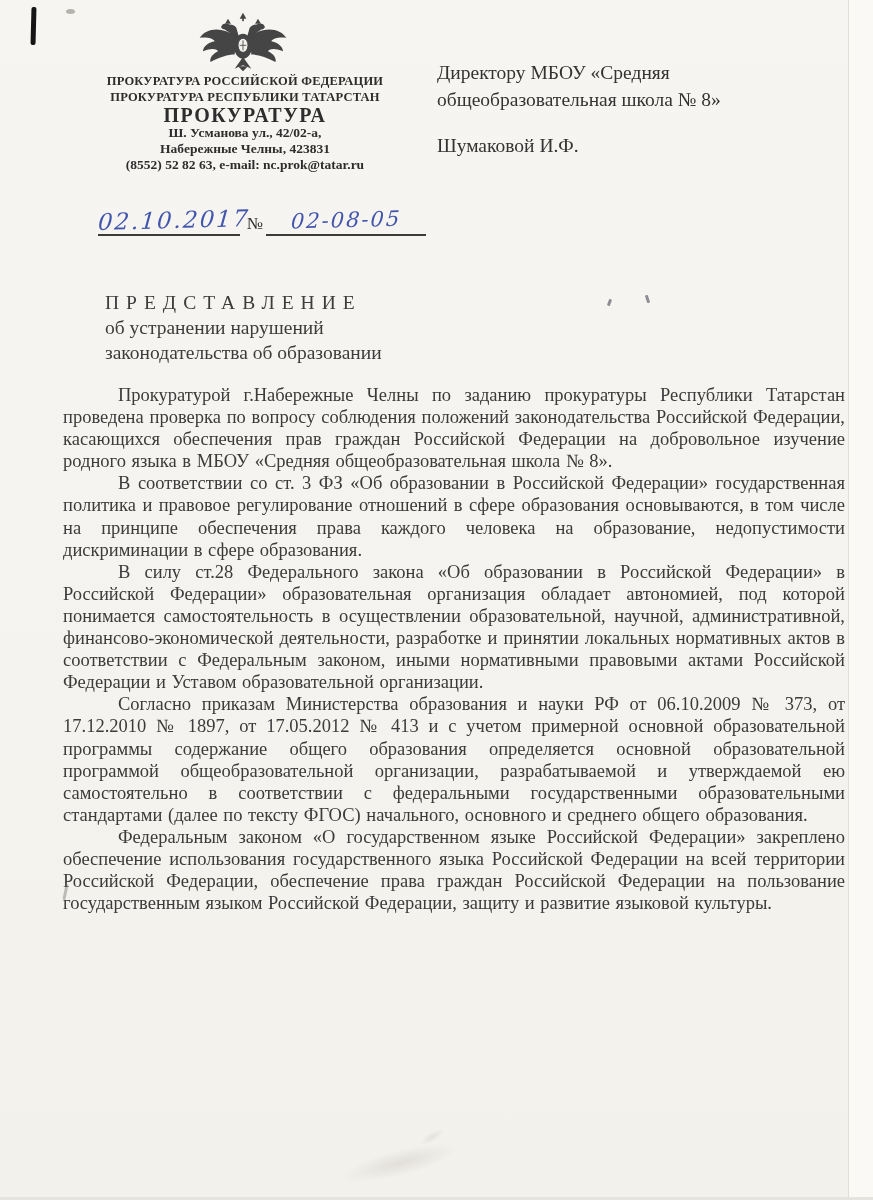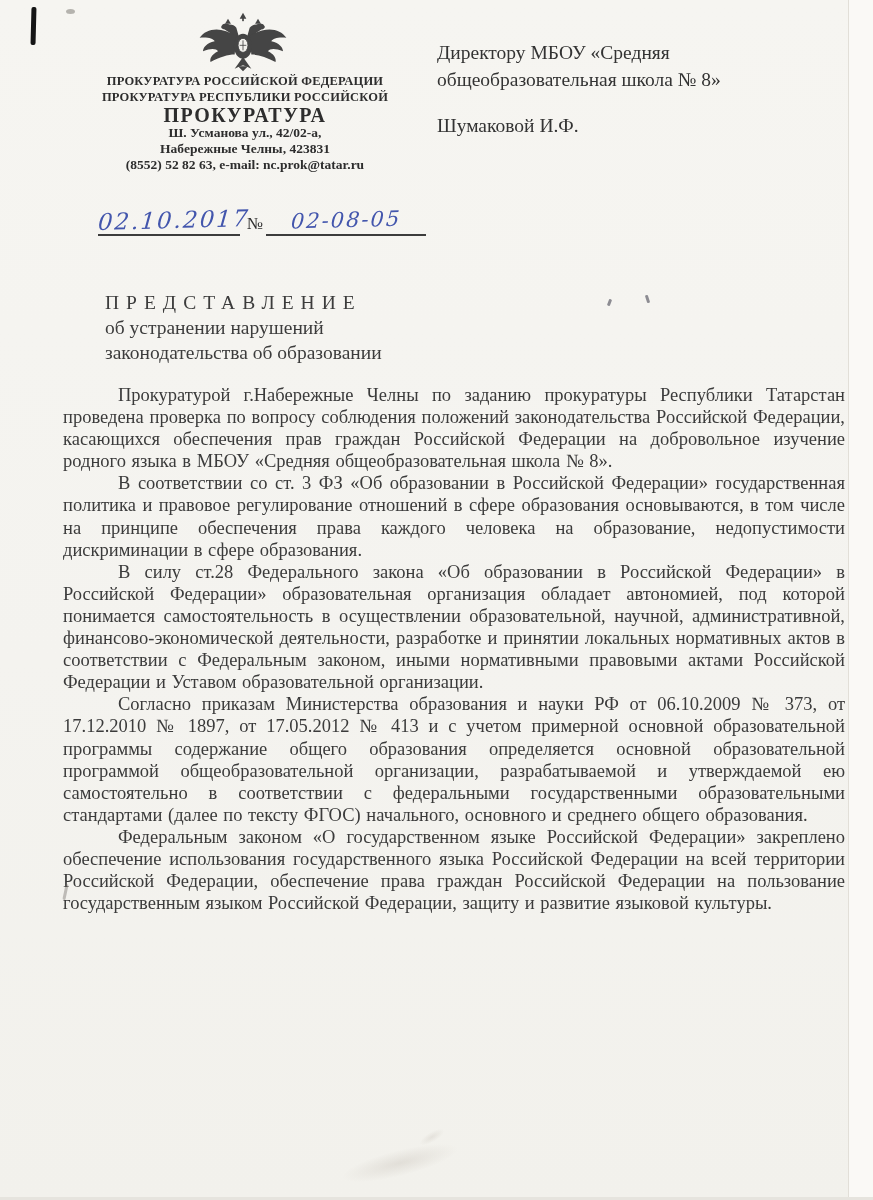--- a/index.html
+++ b/index.html
@@ -68,21 +68,21 @@
   .slot-date { width: 142px; padding-bottom: 1px; }
   .slot-date .hw { font-size: 23px; }
   .slot-no { width: 160px; padding-bottom: 2px; }
   .slot-no .hw { font-size: 21px; }
   .no-sign {
     font-size: 17px; font-weight: normal; color: #2f2f2f;
     padding: 0 3px 2px 7px;
   }
 
   
-  .addressee { position: absolute; left: 437px; top: 40px; font-size: 19.5px; line-height: 26.5px; color: #333; }
+  .addressee { position: absolute; left: 437px; top: 60px; font-size: 19.5px; line-height: 26.5px; color: #333; }
   .addressee .recipient-name { margin-top: 20px; }
 
   
   .title-block { position: absolute; left: 105px; top: 290px; font-size: 19.5px; line-height: 25px; color: #3c3c3c; }
   .title-main { letter-spacing: 7px; }
 
   
   .body-text {
     position: absolute; left: 63px; top: 384px; width: 782px;
     font-size: 18.5px; line-height: 22.1px;
@@ -146,21 +146,21 @@
       </g>
 
       <ellipse cx="60" cy="41" rx="6" ry="8.5" fill="#f1f0ec"></ellipse>
       <ellipse cx="60" cy="41" rx="6" ry="8.5" fill="none" stroke="#454545" stroke-width="1.2"></ellipse>
       <path d="M60 35 v12 M56 41 h8" stroke="#454545" stroke-width="1" fill="none"></path>
     </svg>
   </div>
 
   <div class="letterhead">
     <div class="lh-small">ПРОКУРАТУРА РОССИЙСКОЙ ФЕДЕРАЦИИ</div>
-    <div class="lh-small">ПРОКУРАТУРА РЕСПУБЛИКИ РОССИЙСКОЙ</div>
+    <div class="lh-small">ПРОКУРАТУРА РЕСПУБЛИКИ ТАТАРСТАН</div>
     <div class="lh-name1">ПРОКУРАТУРА</div>
     <div class="lh-addr">Ш. Усманова ул., 42/02-а,</div>
     <div class="lh-addr">Набережные Челны, 423831</div>
     <div class="lh-addr">(8552) 52 82 63, e-mail: nc.prok@tatar.ru</div>
   </div>
 
   <div class="refline">
     <div class="hw-slot slot-date">
       <span class="hw">02.10.2017</span>
     </div>

